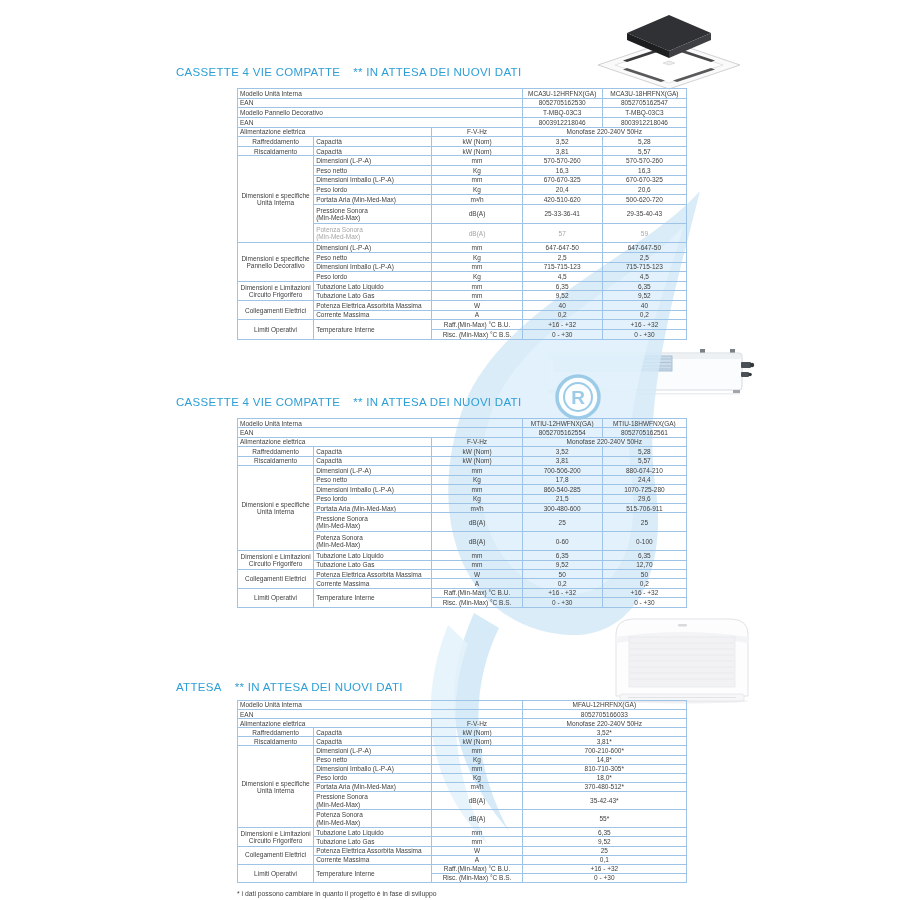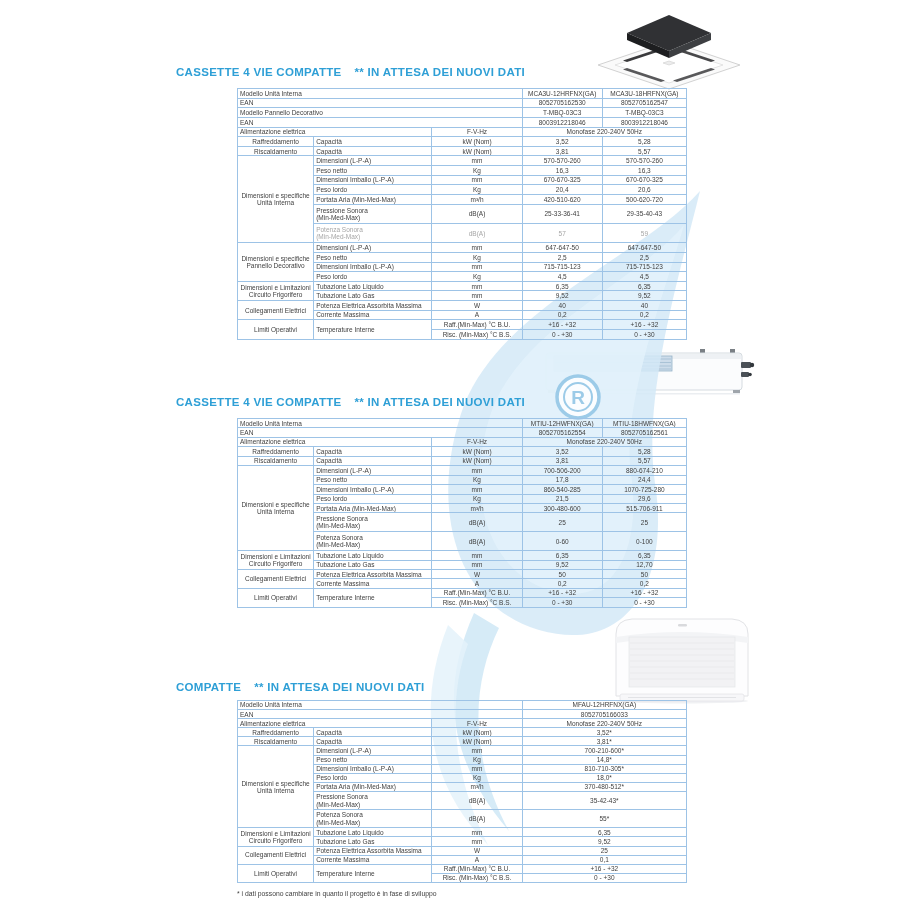--- a/index.html
+++ b/index.html
@@ -5,21 +5,21 @@
   html,body{margin:0;padding:0;}
   body{
     width:900px;height:900px;position:relative;background:#ffffff;
     font-family:"Liberation Sans",sans-serif;color:#404040;overflow:hidden;
   }
   
   .product-img{position:absolute;z-index:1;}
   #watermark{position:absolute;left:412px;top:183px;width:336px;height:668px;z-index:2;pointer-events:none;}
   
   .sec-title{
-    position:absolute;z-index:3;font-size:11.5px;font-weight:700;
+    position:absolute;z-index:3;font-size:11.5px;font-weight:400;
     color:#2E9FD6;letter-spacing:.3px;white-space:nowrap;
   }
   .sec-title .note{margin-left:13px;}
   #title-1{left:176px;top:66px;}
   #title-2{left:176px;top:396px;}
   #title-3{left:176px;top:681px;}
   
   table.spec{
     position:absolute;z-index:3;border-collapse:collapse;table-layout:fixed;
     background:transparent;
@@ -106,21 +106,21 @@
   <text x="166" y="221" text-anchor="middle" font-family="Liberation Sans, sans-serif" font-size="19" font-weight="bold" fill="#9ccbe8">R</text>
 </svg>
 
 <div class="sec-title" id="title-1">
   <span>CASSETTE 4 VIE COMPATTE</span><span class="note">** IN ATTESA DEI NUOVI DATI</span>
 </div>
 <div class="sec-title" id="title-2">
   <span>CASSETTE 4 VIE COMPATTE</span><span class="note">** IN ATTESA DEI NUOVI DATI</span>
 </div>
 <div class="sec-title" id="title-3">
-  <span>COMPATTE</span><span class="note">** IN ATTESA DEI NUOVI DATI</span>
+  <span>ATTESA</span><span class="note">** IN ATTESA DEI NUOVI DATI</span>
 </div>
 
 <table class="spec" id="table-1">
   <colgroup>
       <col style="width:76px">
       <col style="width:118px">
       <col style="width:90px">
       <col style="width:80px">
       <col style="width:84px">
     </colgroup>

